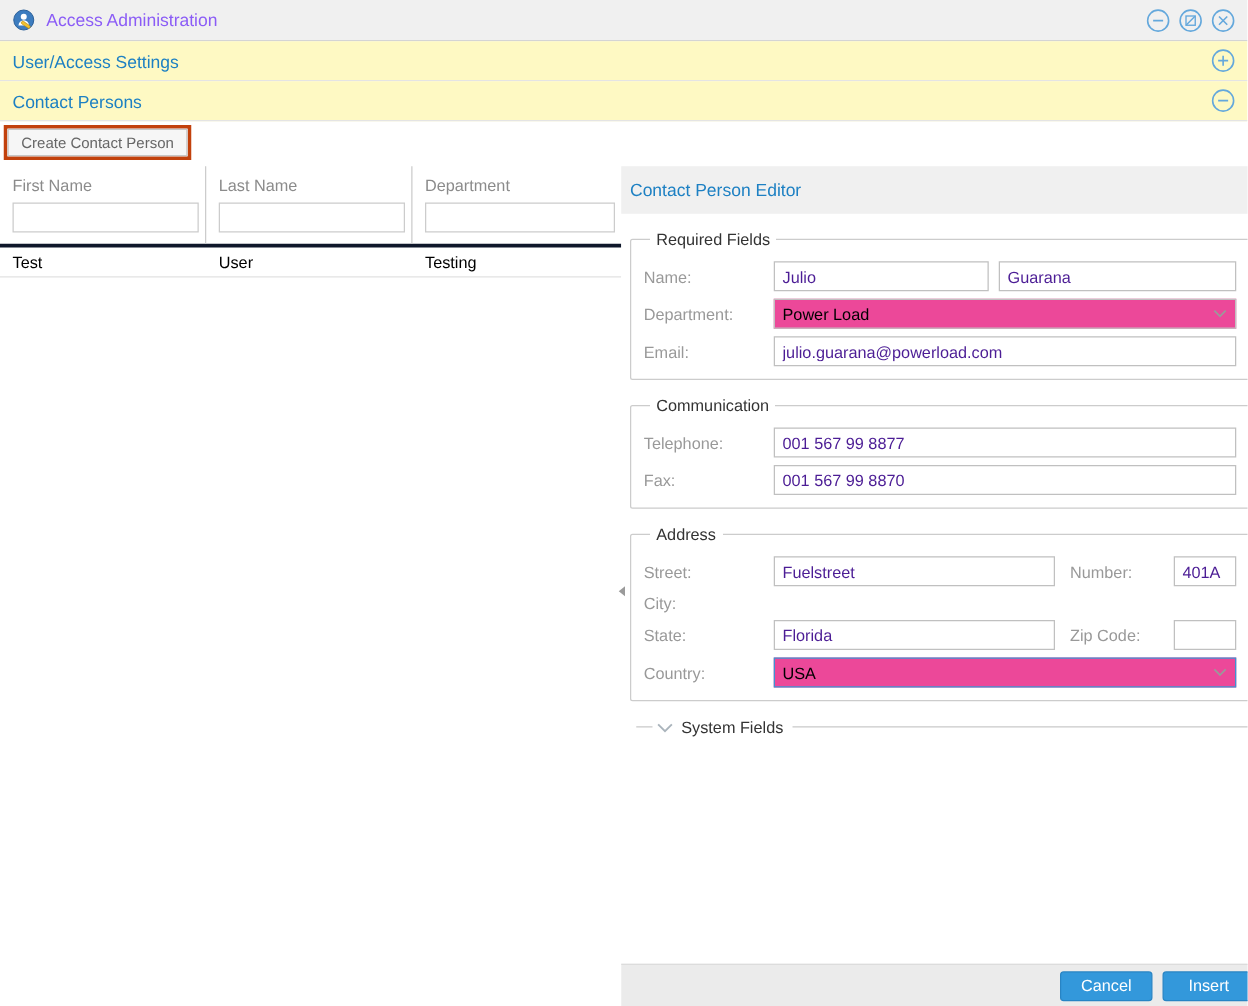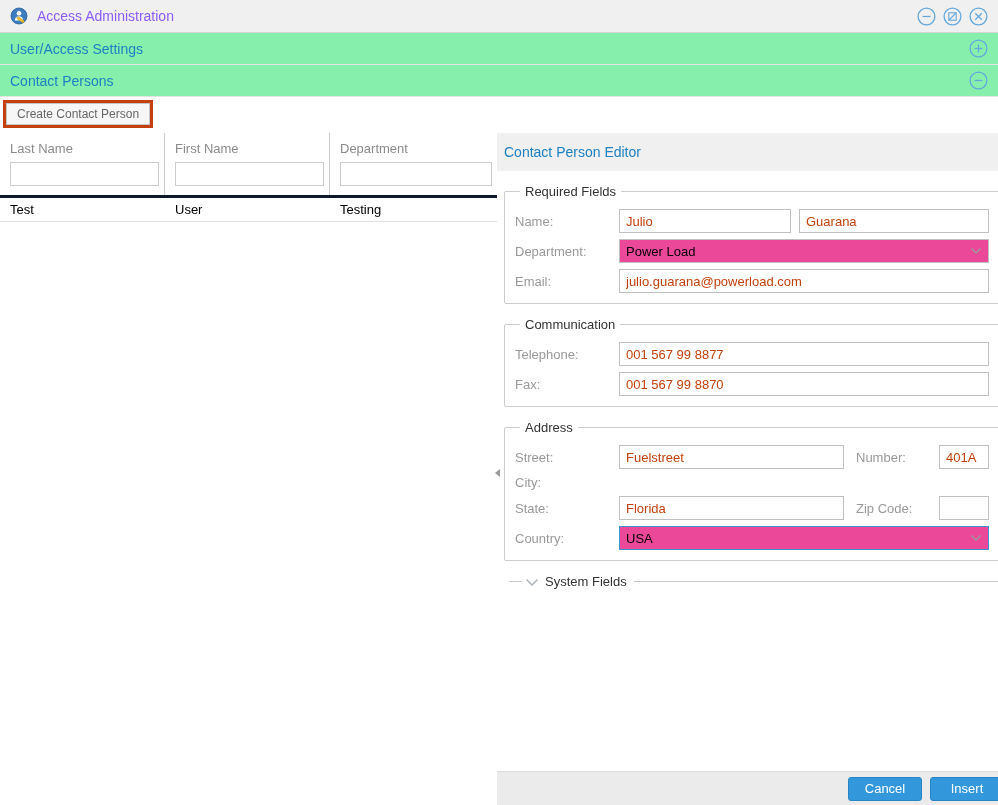--- a/index.html
+++ b/index.html
@@ -12,21 +12,21 @@
   .titlebar {
     position:absolute; top:0; left:0; right:0; height:33px;
     background:#f0f0f0; border-bottom:1px solid #d4d4d4;
     display:flex; align-items:center; padding:0 10px;
   }
   .titlebar-title { color:#8b5cf6; font-size:14px; margin-left:8px; flex:1; }
   .win-controls { display:flex; gap:7px; align-items:center; }
   .circle-btn { width:19px; height:19px; cursor:pointer; display:block; }
   
   .section-row {
-    position:absolute; left:0; right:0; height:32px; background:#86efac;
+    position:absolute; left:0; right:0; height:32px; background:#fef9c3;
     border-bottom:1px solid #e4e4e4; display:flex; align-items:center; padding:0 10px;
   }
   .row-user { top:33px; }
   .row-contacts { top:65px; }
   .section-label { color:#1d80c3; font-size:14px; flex:1; }
   
   .toolbar { position:absolute; top:98px; left:0; height:35px; }
   .red-box { border:3px solid #c2410c; display:inline-block; margin:2px 0 0 3px; }
   .create-btn {
     background:#f6f6f6; border:1px solid #c6c6c6; color:#666;
@@ -64,21 +64,21 @@
   .editor-pane { flex:1; display:flex; flex-direction:column; background:#fff; }
   .editor-header { height:38px; background:#f0f0f0; display:flex; align-items:center; padding:0 7px; flex:0 0 auto; }
   .editor-title { color:#1d80c3; font-size:14px; }
   .editor-body { flex:1; padding:6px 9px 0 7px; overflow:hidden; }
   fieldset { border:1px solid #ccc; border-radius:2px; margin:7px 0 13px 0; padding:4px 10px 10px 10px; }
   legend { color:#333; font-size:13px; padding:0 5px; margin-left:5px; }
   .frow { display:flex; align-items:center; margin-top:6px; }
   .flabel { width:104px; color:#999; flex:0 0 auto; }
   .flabel.mid { width:95px; padding-left:12px; }
   input.txt {
-    height:24px; border:1px solid #c0c0c0; background:#fff; color:#c2410c;
+    height:24px; border:1px solid #c0c0c0; background:#fff; color:#4c1d95;
     font:13px "Liberation Sans", sans-serif; padding:0 6px;
   }
   .grow { flex:1; }
   .half { width:172px; }
   .gap { margin-right:8px; }
   .small { width:50px; }
   .selectbox {
     height:24px; border:1px solid #c0c0c0; background:#ec4899; flex:1;
     display:flex; align-items:center; padding:0 6px; cursor:pointer; color:#000;
   }
@@ -151,25 +151,25 @@
   <span class="red-box">
     <button class="create-btn">Create Contact Person</button>
   </span>
 </div>
 
 <div class="main">
 
   <div class="table-pane">
     <div class="grid-header">
       <div class="gcol">
+        <span class="gcol-label">First Name</span>
+        <input class="filter-input" value="" style="">
+      </div>
+      <div class="gcol">
         <span class="gcol-label">Last Name</span>
-        <input class="filter-input" value="" style="">
-      </div>
-      <div class="gcol">
-        <span class="gcol-label">First Name</span>
         <input class="filter-input" value="" style="">
       </div>
       <div class="gcol">
         <span class="gcol-label">Department</span>
         <input class="filter-input" value="" style="">
       </div>
     </div>
     <div class="data-row">
       <span class="dcell">Test</span>
       <span class="dcell">User</span>

